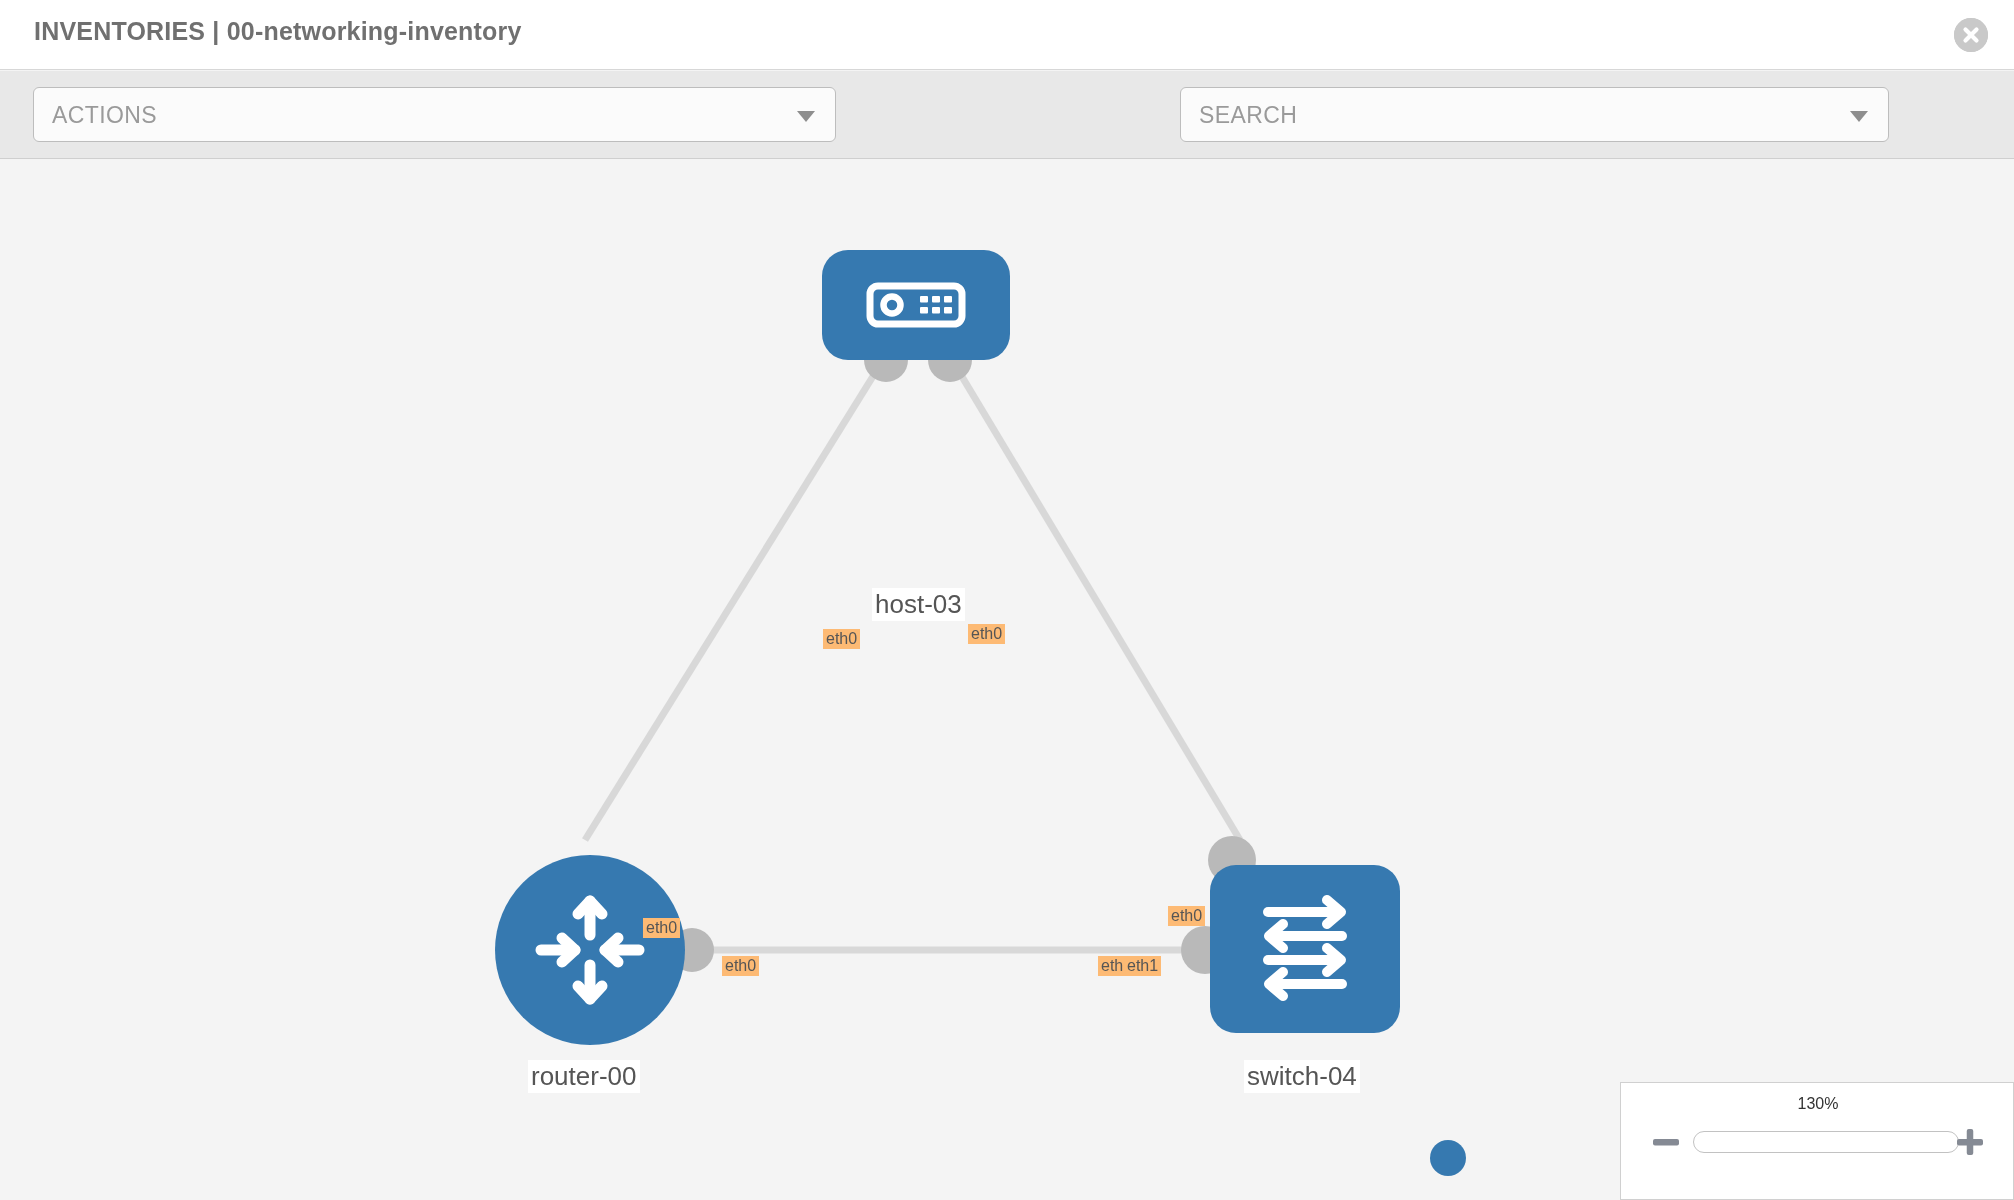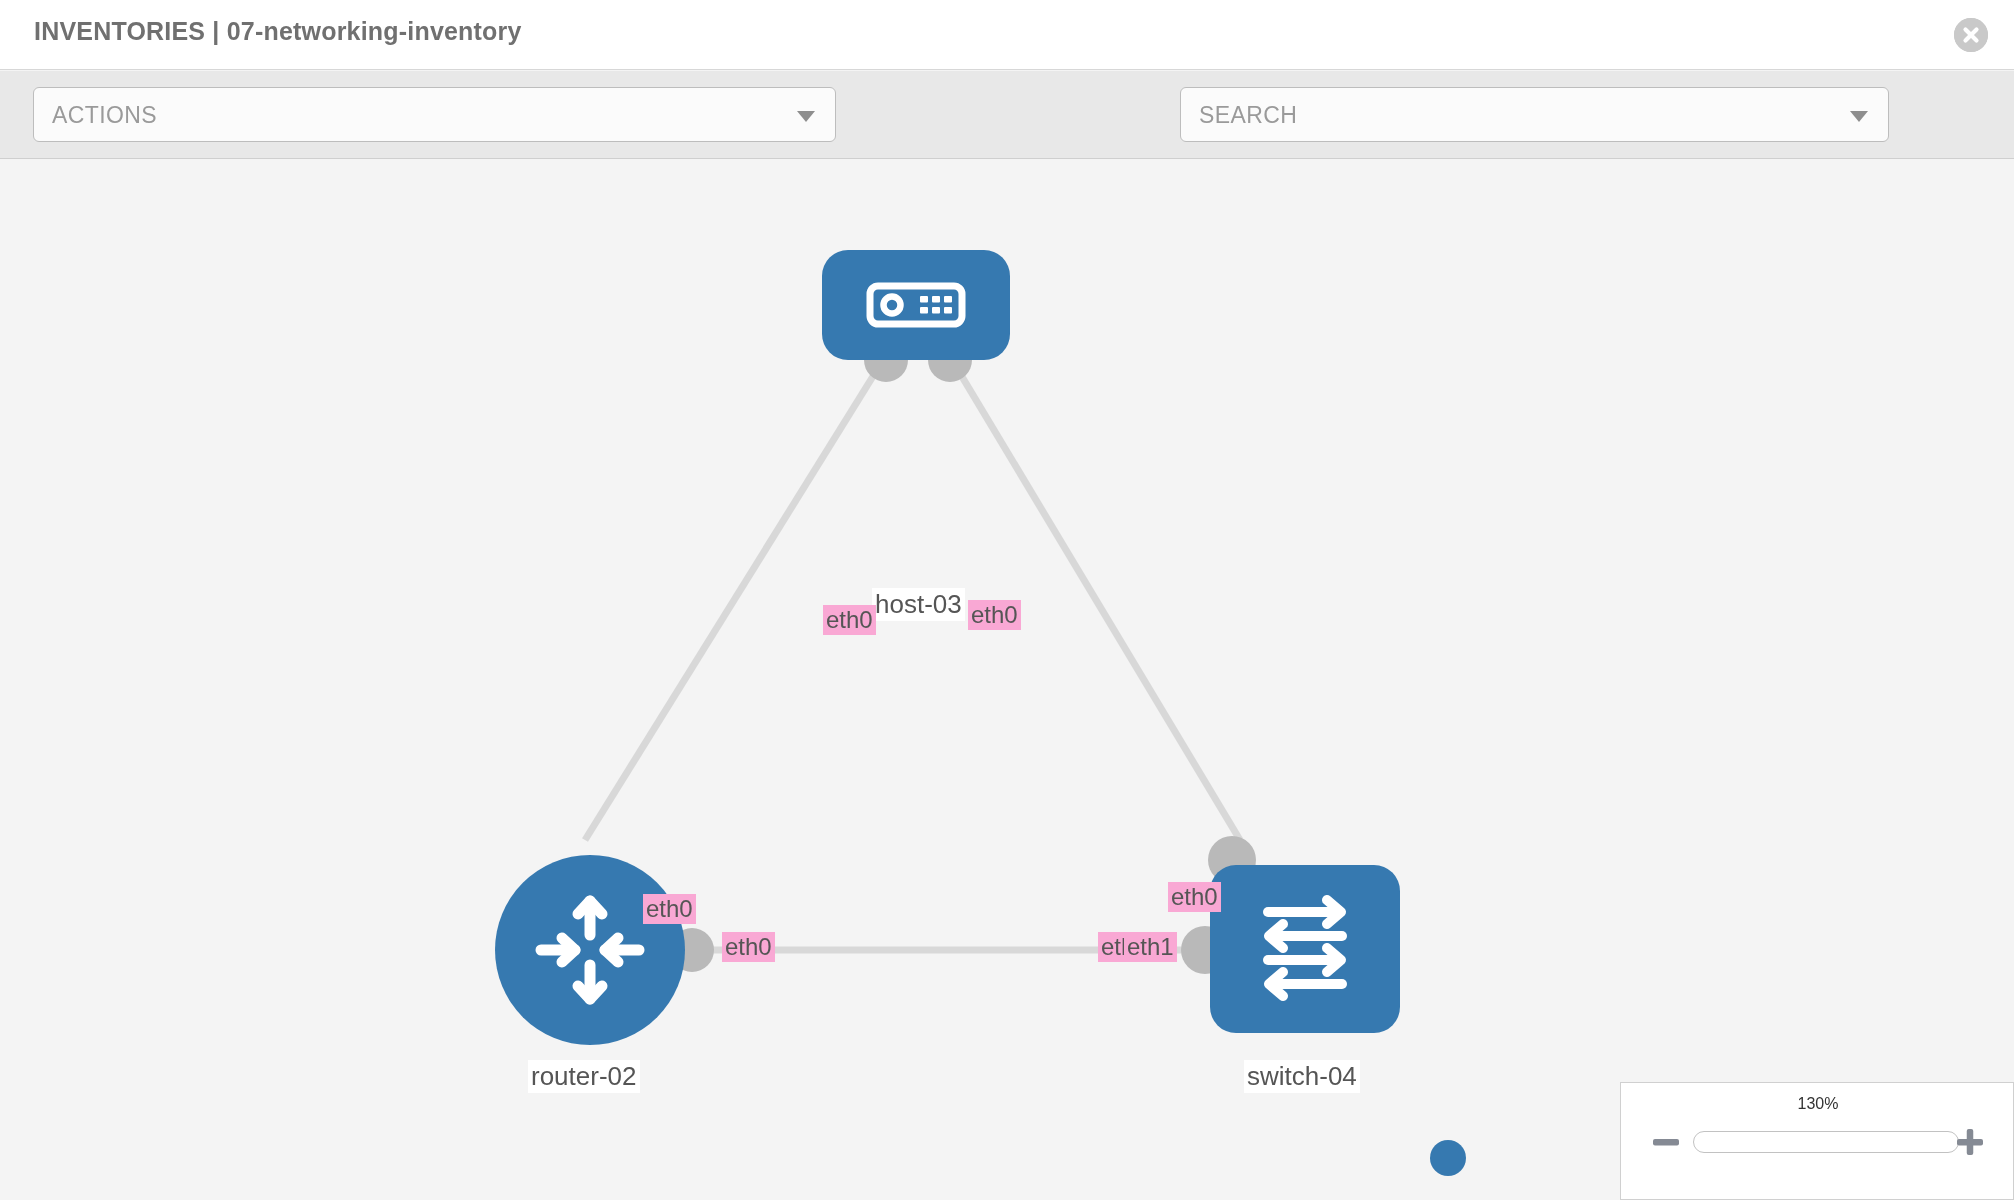--- a/index.html
+++ b/index.html
@@ -158,24 +158,25 @@
     font-size: 26px;
     color: #555555;
     background: #ffffff;
     padding: 1px 3px;
   }
 
   
   .edge-label {
     position: absolute;
     white-space: nowrap;
-    font-size: 24px;
+    font-size: 16px;
     color: #555555;
-    background: #f9a8d4;
+    background: #fdba74;
     padding: 1px 3px;
+    margin-top: 24px;
   }
 
   
   .zoom-panel {
     position: absolute;
     left: 1620px;
     top: 1082px;
     width: 394px;
     height: 118px;
     background: #ffffff;
@@ -222,21 +223,21 @@
     background: #3679b0;
     cursor: grab;
   }
 </style>
 </head>
 <body>
 
 <div id="app">
 
   <div class="header">
-    <div class="page-title">INVENTORIES | 07-networking-inventory</div>
+    <div class="page-title">INVENTORIES | 00-networking-inventory</div>
     <div class="close-btn">
       <svg viewBox="0 0 34 34" aria-hidden="true">
         <circle cx="17" cy="17" r="17" fill="#c9c9c9"></circle>
         <path d="M11.5 11.5 L22.5 22.5 M22.5 11.5 L11.5 22.5" stroke="#ffffff" stroke-width="4.2" stroke-linecap="round"></path>
       </svg>
     </div>
   </div>
 
   <div class="toolbar">
 
@@ -324,21 +325,21 @@
 
             <path d="M10 59 H44"></path>
             <path d="M31 47 L44 59 L31 71"></path>
 
             <path d="M108 59 H74"></path>
             <path d="M87 47 L74 59 L87 71"></path>
           </g>
         </svg>
       </div>
     </div>
-    <div class="node-label" style="left:528px; top:900px;">router-02</div>
+    <div class="node-label" style="left:528px; top:900px;">router-00</div>
 
     <div class="node node-switch" style="left:1210px; top:705px;">
       <div class="node-shape">
         <svg width="118" height="112" viewBox="0 0 118 112" aria-hidden="true">
           <g stroke="#ffffff" stroke-width="10" stroke-linecap="round" stroke-linejoin="round" fill="none">
 
             <path d="M22 19 H94"></path>
             <path d="M81 7 L95 19 L81 31"></path>
 
             <path d="M96 43 H24"></path>

